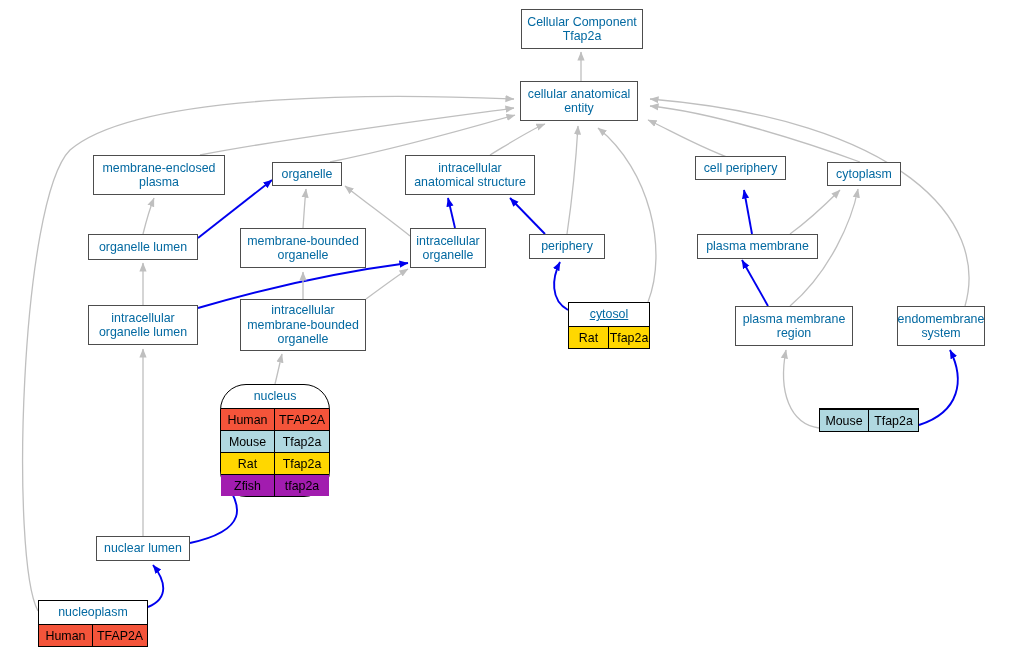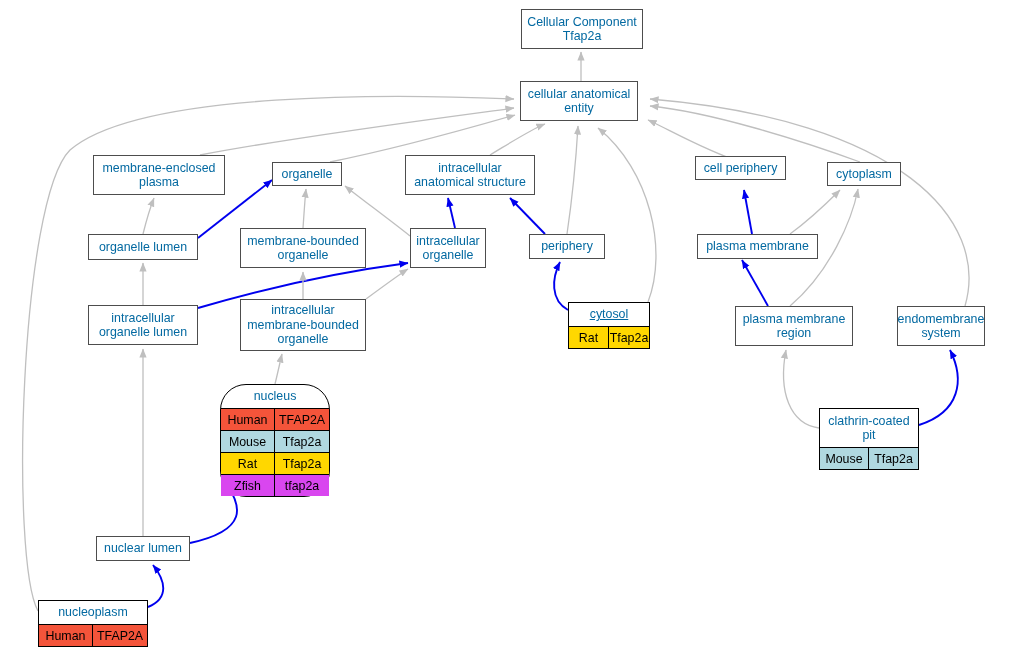--- a/index.html
+++ b/index.html
@@ -142,28 +142,26 @@
           <div class="gn">TFAP2A</div>
         </div>
         <div class="spec" style="background: rgb(176, 216, 224);">
           <div class="sp">Mouse</div>
           <div class="gn">Tfap2a</div>
         </div>
         <div class="spec" style="background: rgb(255, 215, 0);">
           <div class="sp">Rat</div>
           <div class="gn">Tfap2a</div>
         </div>
-        <div class="spec" style="background: #d946ef;">
+        <div class="spec" style="background: #a21caf;">
           <div class="sp">Zfish</div>
           <div class="gn">tfap2a</div>
         </div>
       </div>
       <div class="node has-spec" style="left: 819px; top: 408px; width: 100px;">
-        <div class="title" style="height: 38px;">clathrin-coated
-pit</div>
         <div class="spec" style="background: rgb(176, 216, 224);">
           <div class="sp">Mouse</div>
           <div class="gn">Tfap2a</div>
         </div>
       </div>
       <div class="node" style="left: 96px; top: 536px; width: 94px;">
         <div class="title" style="height: 23px;">nuclear lumen</div>
       </div>
       <div class="node has-spec" style="left: 38px; top: 600px; width: 110px;">
         <div class="title" style="height: 23px;">nucleoplasm</div>

